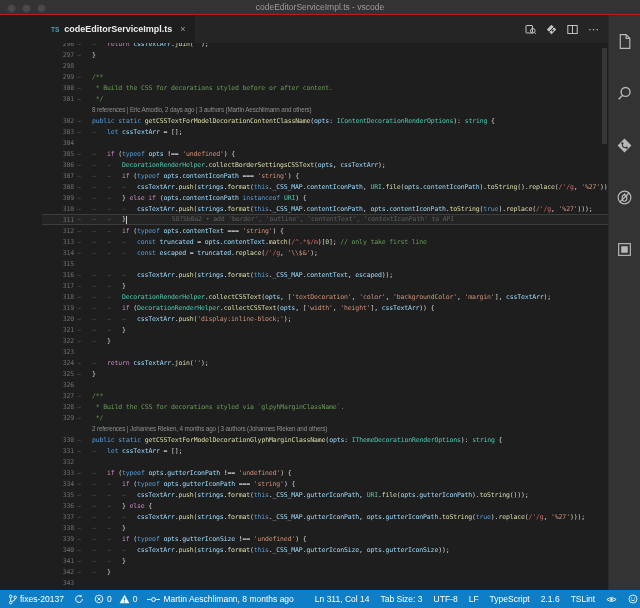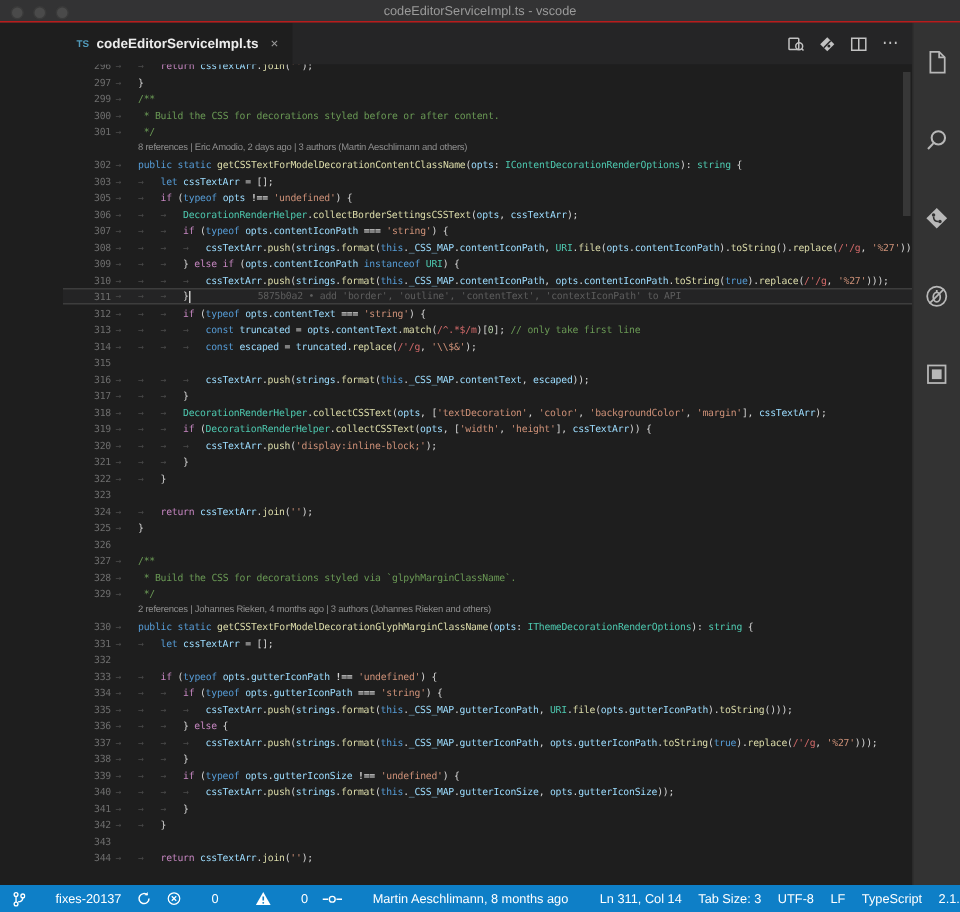--- a/index.html
+++ b/index.html
@@ -42,21 +42,21 @@
   .vscroll{position:absolute;right:1px;top:5px;width:5px;height:96px;background:rgba(121,121,121,.28);}
   
   .activitybar{width:32px;background:#333333;display:flex;flex-direction:column;align-items:center;
                border-left:1px solid #2a2a2a;box-sizing:border-box;}
   .abitem{width:32px;height:52px;display:flex;align-items:center;justify-content:center;
           color:#b8b8b8;cursor:pointer;}
   .abitem svg{display:block;}
   
   .statusbar{position:absolute;left:0;right:0;bottom:0;height:18px;background:#0e7fc7;
              display:flex;align-items:center;color:#ffffff;font-size:8.5px;padding:0 8px;box-sizing:border-box;}
-  .sbitem{display:flex;align-items:center;gap:20px;margin-right:10px;cursor:pointer;white-space:nowrap;}
+  .sbitem{display:flex;align-items:center;gap:3px;margin-right:10px;cursor:pointer;white-space:nowrap;}
   .sbitem svg{display:block;}
   .sbspacer{flex:1;}
   .sbright .sbitem{margin-right:0;margin-left:11px;}
   .sbright{display:flex;align-items:center;}
 </style>
 </head>
 <body>
 
 <div class="window">
 
@@ -100,26 +100,28 @@
             </svg>
           </span>
           <span class="moredots">⋯</span>
         </div>
       </div>
 
       <div class="editor">
         <div class="code" id="code">
             <div class="row"><span class="num">296</span><span class="body"><span class="tabws">→</span><span class="tabws">→</span><span class="tk-c">return </span><span class="tk-v">cssTextArr</span><span class="tk-p">.</span><span class="tk-f">join</span><span class="tk-p">(</span><span class="tk-s">''</span><span class="tk-p">);</span></span></div>
             <div class="row"><span class="num">297</span><span class="body"><span class="tabws">→</span><span class="tk-p">}</span></span></div>
+            <div class="row"><span class="num">298</span><span class="body"></span></div>
             <div class="row"><span class="num">299</span><span class="body"><span class="tabws">→</span><span class="tk-m">/**</span></span></div>
             <div class="row"><span class="num">300</span><span class="body"><span class="tabws">→</span><span class="tk-m"> * Build the CSS for decorations styled before or after content.</span></span></div>
             <div class="row"><span class="num">301</span><span class="body"><span class="tabws">→</span><span class="tk-m"> */</span></span></div>
             <div class="lensrow">8 references | Eric Amodio, 2 days ago | 3 authors (Martin Aeschlimann and others)</div>
             <div class="row"><span class="num">302</span><span class="body"><span class="tabws">→</span><span class="tk-k">public</span><span class="tk-p"> </span><span class="tk-k">static</span><span class="tk-p"> </span><span class="tk-f">getCSSTextForModelDecorationContentClassName</span><span class="tk-p">(</span><span class="tk-v">opts</span><span class="tk-p">: </span><span class="tk-t">IContentDecorationRenderOptions</span><span class="tk-p">): </span><span class="tk-t">string</span><span class="tk-p"> {</span></span></div>
             <div class="row"><span class="num">303</span><span class="body"><span class="tabws">→</span><span class="tabws">→</span><span class="tk-k">let </span><span class="tk-v">cssTextArr</span><span class="tk-p"> = [];</span></span></div>
+            <div class="row"><span class="num">304</span><span class="body"></span></div>
             <div class="row"><span class="num">305</span><span class="body"><span class="tabws">→</span><span class="tabws">→</span><span class="tk-c">if</span><span class="tk-p"> (</span><span class="tk-k">typeof</span><span class="tk-p"> </span><span class="tk-v">opts</span><span class="tk-p"> </span><span class="tk-o">!==</span><span class="tk-p"> </span><span class="tk-s">'undefined'</span><span class="tk-p">) {</span></span></div>
             <div class="row"><span class="num">306</span><span class="body"><span class="tabws">→</span><span class="tabws">→</span><span class="tabws">→</span><span class="tk-t">DecorationRenderHelper</span><span class="tk-p">.</span><span class="tk-f">collectBorderSettingsCSSText</span><span class="tk-p">(</span><span class="tk-v">opts</span><span class="tk-p">, </span><span class="tk-v">cssTextArr</span><span class="tk-p">);</span></span></div>
             <div class="row"><span class="num">307</span><span class="body"><span class="tabws">→</span><span class="tabws">→</span><span class="tabws">→</span><span class="tk-c">if</span><span class="tk-p"> (</span><span class="tk-k">typeof</span><span class="tk-p"> </span><span class="tk-v">opts</span><span class="tk-p">.</span><span class="tk-v">contentIconPath</span><span class="tk-p"> </span><span class="tk-o">===</span><span class="tk-p"> </span><span class="tk-s">'string'</span><span class="tk-p">) {</span></span></div>
             <div class="row"><span class="num">308</span><span class="body"><span class="tabws">→</span><span class="tabws">→</span><span class="tabws">→</span><span class="tabws">→</span><span class="tk-v">cssTextArr</span><span class="tk-p">.</span><span class="tk-f">push</span><span class="tk-p">(</span><span class="tk-v">strings</span><span class="tk-p">.</span><span class="tk-f">format</span><span class="tk-p">(</span><span class="tk-k">this</span><span class="tk-p">.</span><span class="tk-v">_CSS_MAP</span><span class="tk-p">.</span><span class="tk-v">contentIconPath</span><span class="tk-p">, </span><span class="tk-t">URI</span><span class="tk-p">.</span><span class="tk-f">file</span><span class="tk-p">(</span><span class="tk-v">opts</span><span class="tk-p">.</span><span class="tk-v">contentIconPath</span><span class="tk-p">).</span><span class="tk-f">toString</span><span class="tk-p">().</span><span class="tk-f">replace</span><span class="tk-p">(</span><span class="tk-r">/'/g</span><span class="tk-p">, </span><span class="tk-s">'%27'</span><span class="tk-p">)));</span></span></div>
             <div class="row"><span class="num">309</span><span class="body"><span class="tabws">→</span><span class="tabws">→</span><span class="tabws">→</span><span class="tk-p">} </span><span class="tk-c">else</span><span class="tk-p"> </span><span class="tk-c">if</span><span class="tk-p"> (</span><span class="tk-v">opts</span><span class="tk-p">.</span><span class="tk-v">contentIconPath</span><span class="tk-p"> </span><span class="tk-k">instanceof</span><span class="tk-p"> </span><span class="tk-t">URI</span><span class="tk-p">) {</span></span></div>
             <div class="row"><span class="num">310</span><span class="body"><span class="tabws">→</span><span class="tabws">→</span><span class="tabws">→</span><span class="tabws">→</span><span class="tk-v">cssTextArr</span><span class="tk-p">.</span><span class="tk-f">push</span><span class="tk-p">(</span><span class="tk-v">strings</span><span class="tk-p">.</span><span class="tk-f">format</span><span class="tk-p">(</span><span class="tk-k">this</span><span class="tk-p">.</span><span class="tk-v">_CSS_MAP</span><span class="tk-p">.</span><span class="tk-v">contentIconPath</span><span class="tk-p">, </span><span class="tk-v">opts</span><span class="tk-p">.</span><span class="tk-v">contentIconPath</span><span class="tk-p">.</span><span class="tk-f">toString</span><span class="tk-p">(</span><span class="tk-k">true</span><span class="tk-p">).</span><span class="tk-f">replace</span><span class="tk-p">(</span><span class="tk-r">/'/g</span><span class="tk-p">, </span><span class="tk-s">'%27'</span><span class="tk-p">)));</span></span></div>
             <div class="row current"><span class="num">311</span><span class="body"><span class="tabws">→</span><span class="tabws">→</span><span class="tabws">→</span><span class="tk-p">}</span><span class="cursor"></span><span class="blame">5875b0a2 • add 'border', 'outline', 'contentText', 'contextIconPath' to API</span></span></div>
             <div class="row"><span class="num">312</span><span class="body"><span class="tabws">→</span><span class="tabws">→</span><span class="tabws">→</span><span class="tk-c">if</span><span class="tk-p"> (</span><span class="tk-k">typeof</span><span class="tk-p"> </span><span class="tk-v">opts</span><span class="tk-p">.</span><span class="tk-v">contentText</span><span class="tk-p"> </span><span class="tk-o">===</span><span class="tk-p"> </span><span class="tk-s">'string'</span><span class="tk-p">) {</span></span></div>
             <div class="row"><span class="num">313</span><span class="body"><span class="tabws">→</span><span class="tabws">→</span><span class="tabws">→</span><span class="tabws">→</span><span class="tk-k">const </span><span class="tk-v">truncated</span><span class="tk-p"> = </span><span class="tk-v">opts</span><span class="tk-p">.</span><span class="tk-v">contentText</span><span class="tk-p">.</span><span class="tk-f">match</span><span class="tk-p">(</span><span class="tk-r">/^.*$/m</span><span class="tk-p">)[</span><span class="tk-u">0</span><span class="tk-p">]; </span><span class="tk-m">// only take first line</span></span></div>
             <div class="row"><span class="num">314</span><span class="body"><span class="tabws">→</span><span class="tabws">→</span><span class="tabws">→</span><span class="tabws">→</span><span class="tk-k">const </span><span class="tk-v">escaped</span><span class="tk-p"> = </span><span class="tk-v">truncated</span><span class="tk-p">.</span><span class="tk-f">replace</span><span class="tk-p">(</span><span class="tk-r">/'/g</span><span class="tk-p">, </span><span class="tk-s">'\\$&amp;'</span><span class="tk-p">);</span></span></div>

